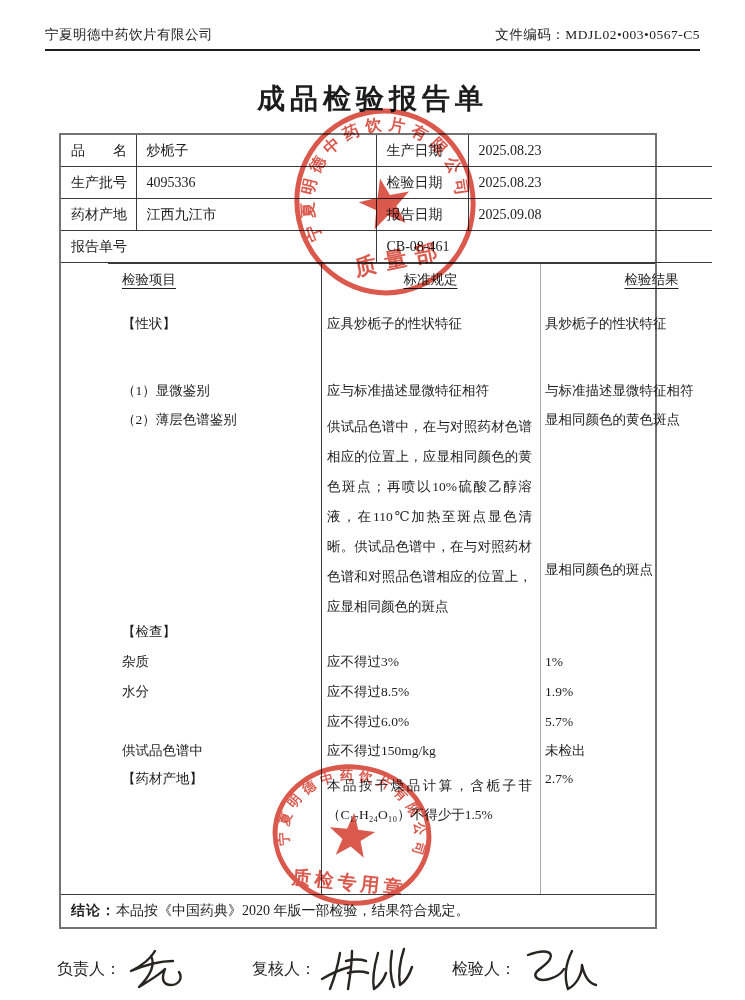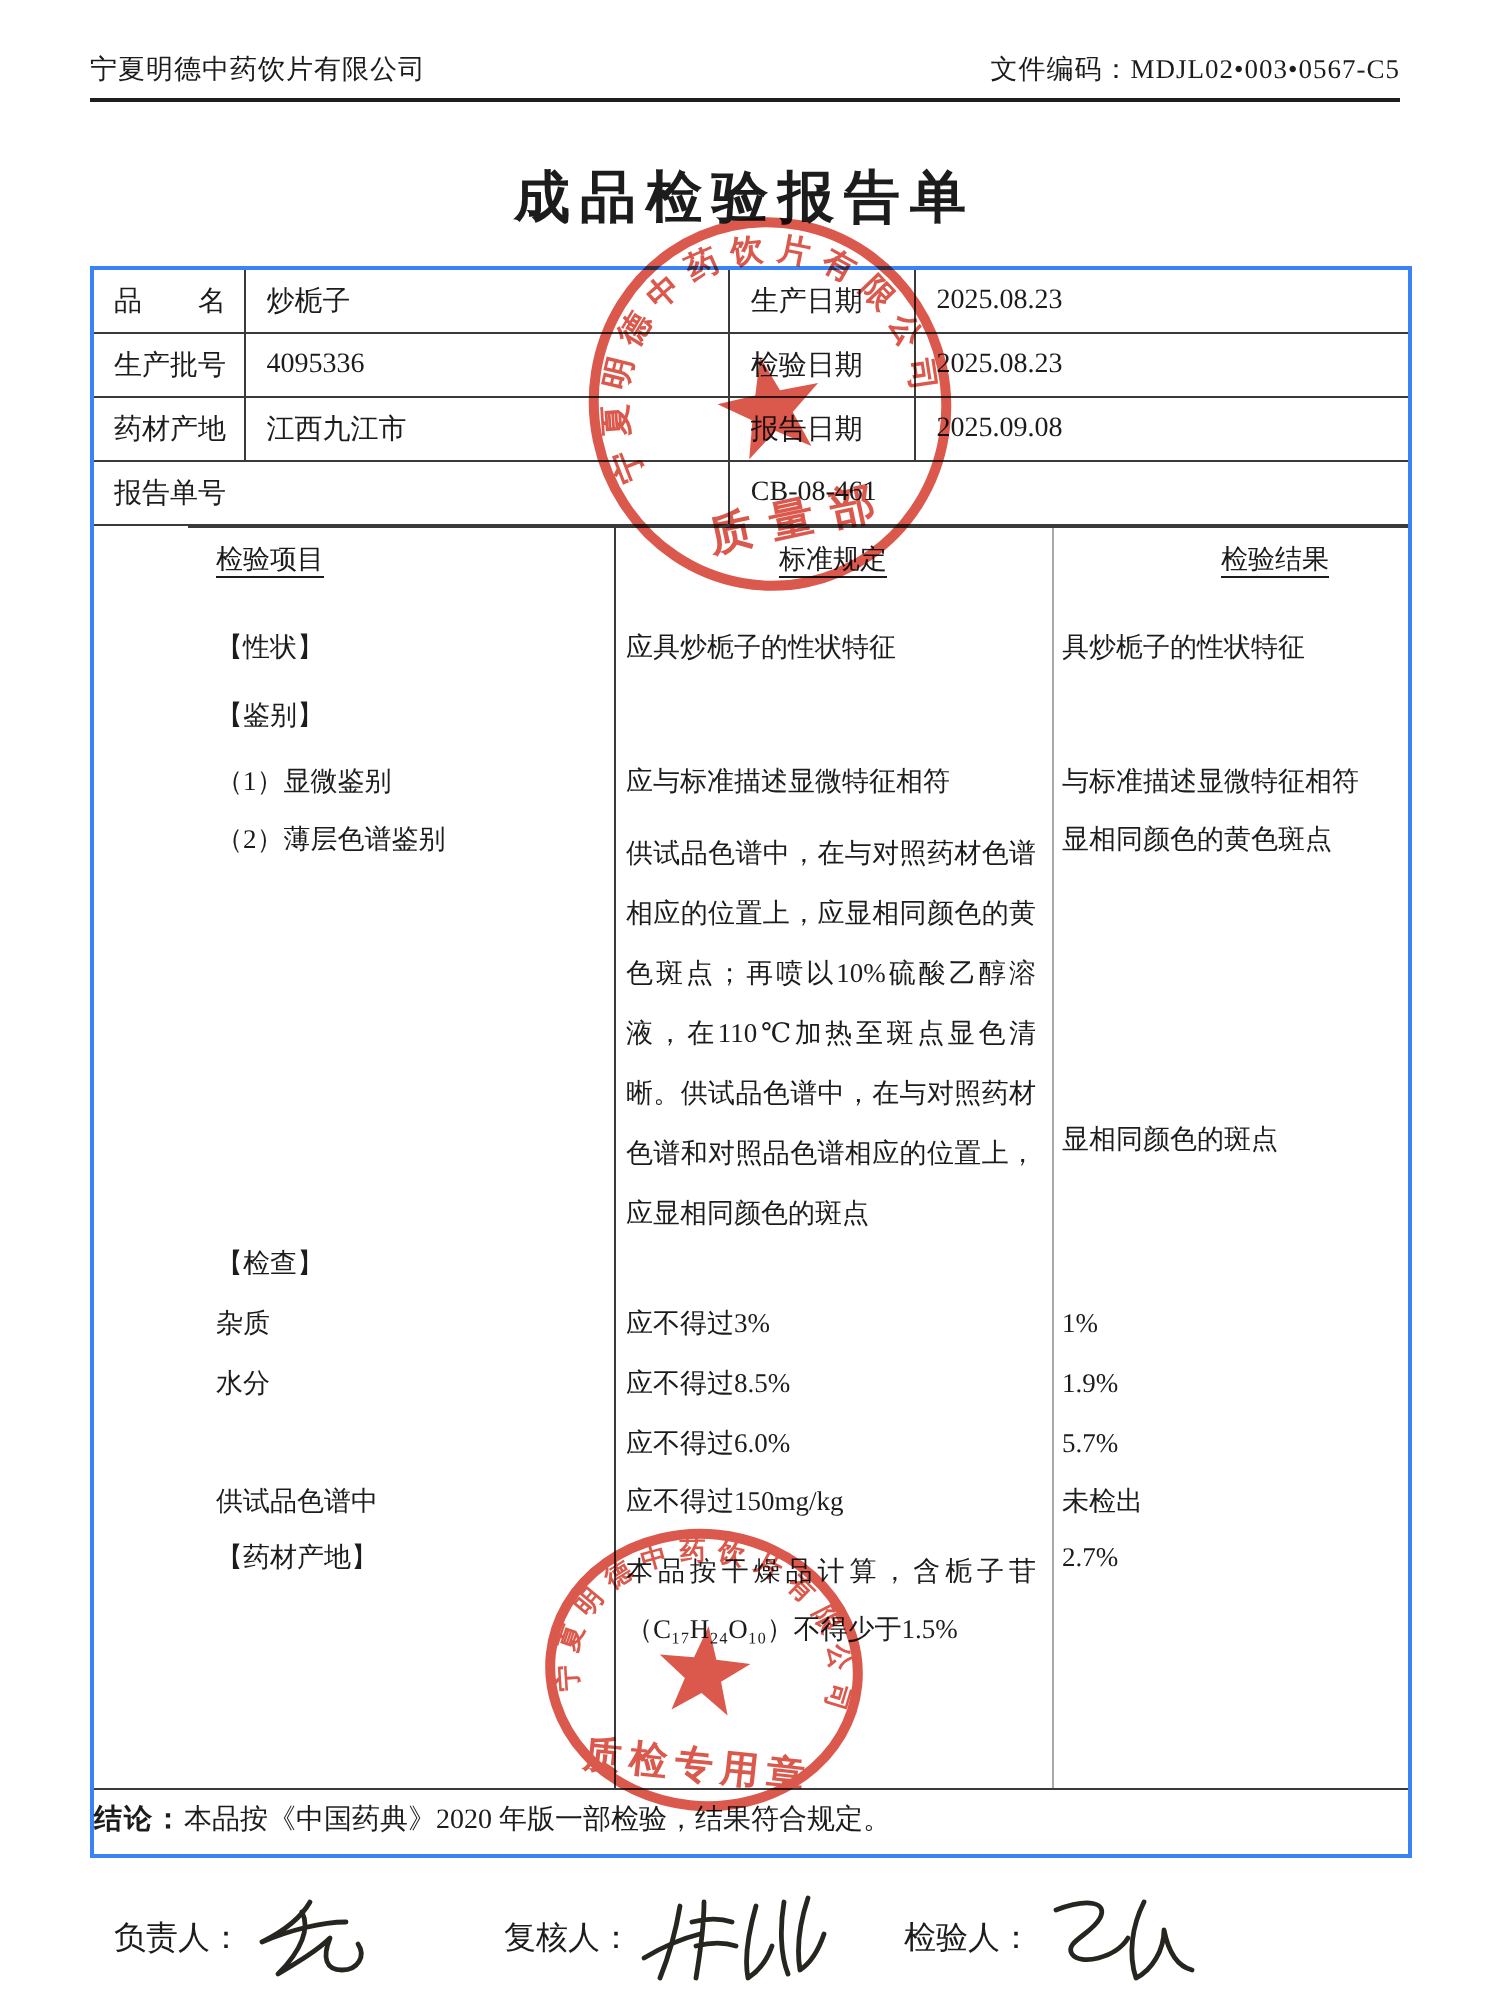--- a/index.html
+++ b/index.html
@@ -6,40 +6,40 @@
   body{
     width:745px;height:1000px;position:relative;overflow:hidden;
     background:#ffffff;color:#1c1c1c;
     font-family:"Liberation Serif","DejaVu Serif",serif;
   }
   .hdr{position:absolute;top:26px;left:45px;width:655px;display:flex;
        justify-content:space-between;font-size:13.5px;letter-spacing:.5px;}
   .hdr-rule{position:absolute;top:49px;left:45px;width:655px;height:2px;background:#1f1f1f;}
   .title{position:absolute;top:80px;left:0;width:745px;text-align:center;
          font-size:28px;font-weight:bold;letter-spacing:5px;}
-  .doc-table{position:absolute;top:133px;left:45px;width:661px;
-             border:2px solid #3b82f6;box-sizing:border-box;background:transparent;}
+  .doc-table{position:absolute;top:133px;left:59px;width:598px;
+             border:2px solid #737373;box-sizing:border-box;background:transparent;}
   table.info{width:100%;border-collapse:collapse;table-layout:fixed;font-size:14px;}
   table.info td{border:1px solid #3a3a3a;height:31px;padding:0 4px 0 10px;overflow:hidden;white-space:nowrap;}
   table.info tr:first-child td{border-top:none;}
   table.info td:first-child{border-left:none;}
   table.info td:last-child{border-right:none;}
   .detail{position:relative;height:630px;border-top:1px solid #3a3a3a;font-size:13.5px;margin-left:47px;}
   .vline-a{position:absolute;left:213px;top:0;bottom:0;width:1px;background:#3a3a3a;}
   .vline-b{position:absolute;left:432px;top:0;bottom:0;width:1px;background:#a9a9a9;}
   .cell{position:absolute;line-height:1.25;}
   .hd{text-decoration:underline;text-underline-offset:4px;}
   .c1{left:14px;width:192px;}
   .c2{left:219px;width:205px;text-align:justify;}
   .c3{left:437px;width:210px;}
   .c2h{left:213px;width:219px;text-align:center;}
   .c3h{left:432px;width:223px;text-align:center;}
   .para{line-height:30px;}
   .concl{border-top:1px solid #3a3a3a;height:32px;line-height:32px;
-         font-size:14px;white-space:nowrap;}
+         padding-left:10px;font-size:14px;white-space:nowrap;}
   .concl .lb{font-weight:bold;letter-spacing:1px;}
   .signs{position:absolute;top:945px;left:42px;width:655px;height:55px;font-size:16px;}
   .sig-group{position:absolute;display:flex;align-items:flex-start;}
   .sig-group .lab{padding-top:14px;}
   .sig-ink{stroke:#26251f;stroke-width:2.4;fill:none;stroke-linecap:round;stroke-linejoin:round;}
   .stamp{position:absolute;mix-blend-mode:multiply;opacity:.85;pointer-events:none;}
   .stamp text{font-family:"Liberation Serif","DejaVu Serif",serif;font-weight:bold;}
 </style>
 </head>
 <body>
@@ -94,21 +94,20 @@
     <div class="vline-b"></div>
 
     <div class="cell c1 hd" style="top:8px">检验项目</div>
     <div class="cell c2h hd" style="top:8px">标准规定</div>
     <div class="cell c3h hd" style="top:8px">检验结果</div>
 
     <div class="cell c1" style="top:52px">【性状】</div>
     <div class="cell c2" style="top:52px">应具炒栀子的性状特征</div>
     <div class="cell c3" style="top:52px">具炒栀子的性状特征</div>
 
-    <div class="cell c1" style="top:86px">【鉴别】</div>
 
     <div class="cell c1" style="top:119px">（1）显微鉴别</div>
     <div class="cell c2" style="top:119px">应与标准描述显微特征相符</div>
     <div class="cell c3" style="top:119px">与标准描述显微特征相符</div>
 
     <div class="cell c1" style="top:148px">（2）薄层色谱鉴别</div>
     <div class="cell c2 para" style="top:148px">供试品色谱中，在与对照药材色谱相应的位置上，应显相同颜色的黄色斑点；再喷以10%硫酸乙醇溶液，在110℃加热至斑点显色清晰。供试品色谱中，在与对照药材色谱和对照品色谱相应的位置上，应显相同颜色的斑点</div>
     <div class="cell c3" style="top:148px">显相同颜色的黄色斑点</div>
     <div class="cell c3" style="top:298px">显相同颜色的斑点</div>
 

